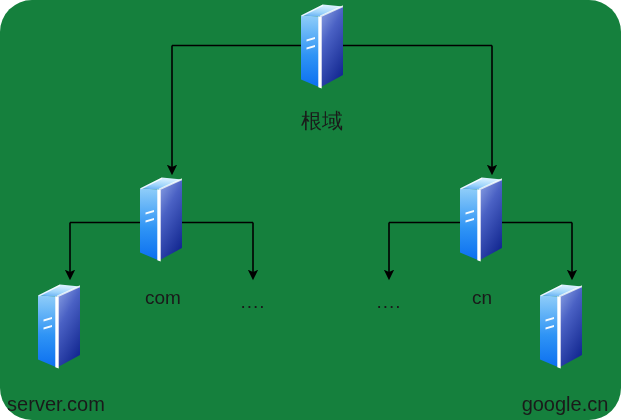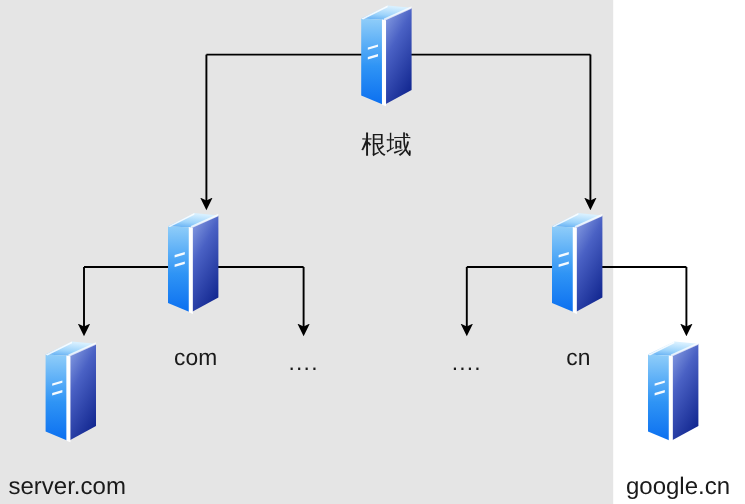--- a/index.html
+++ b/index.html
@@ -8,23 +8,24 @@
     background: #ffffff;
   }
   body {
     width: 621px;
     height: 420px;
     font-family: "Liberation Sans", sans-serif;
     overflow: hidden;
   }
   #diagram-root {
     position: relative;
-    width: 511px;
+    width: 621px;
     height: 420px;
-    background: #e5e5e5;
+    background: #15803d;
+    border-radius: 32px;
   }
   svg.canvas {
     display: block;
     width: 621px;
     height: 420px;
   }
   .node-label {
     font-family: "Liberation Sans", sans-serif;
     font-size: 19px;
     fill: #1a1a1a;

